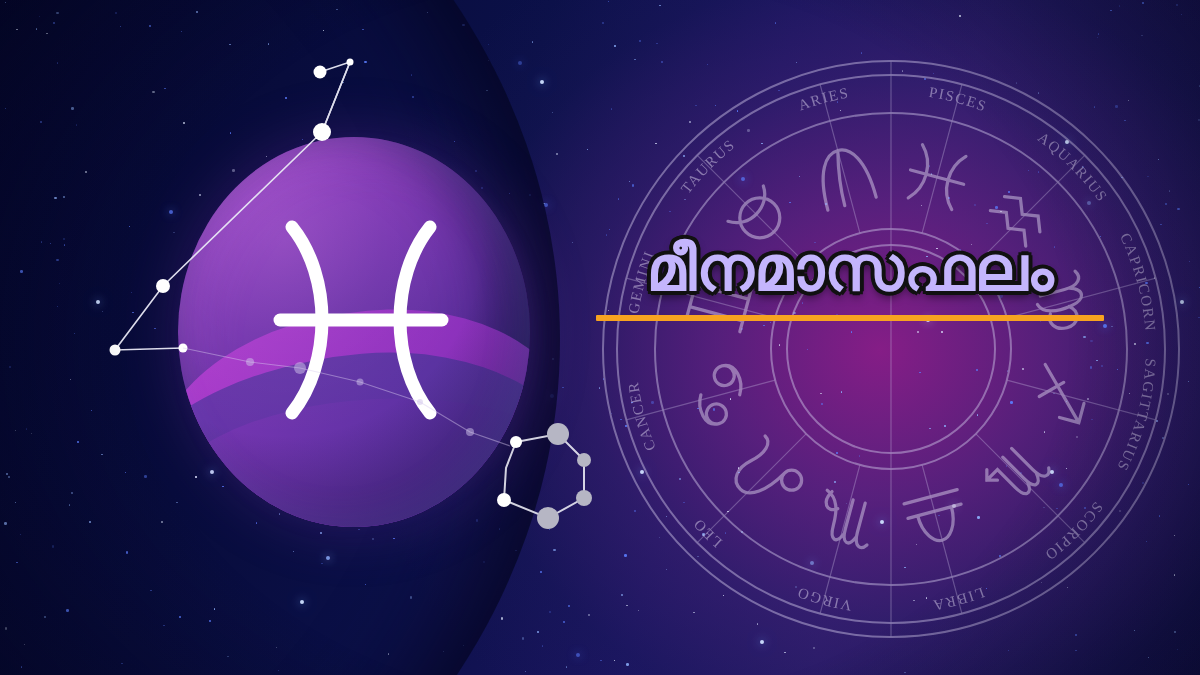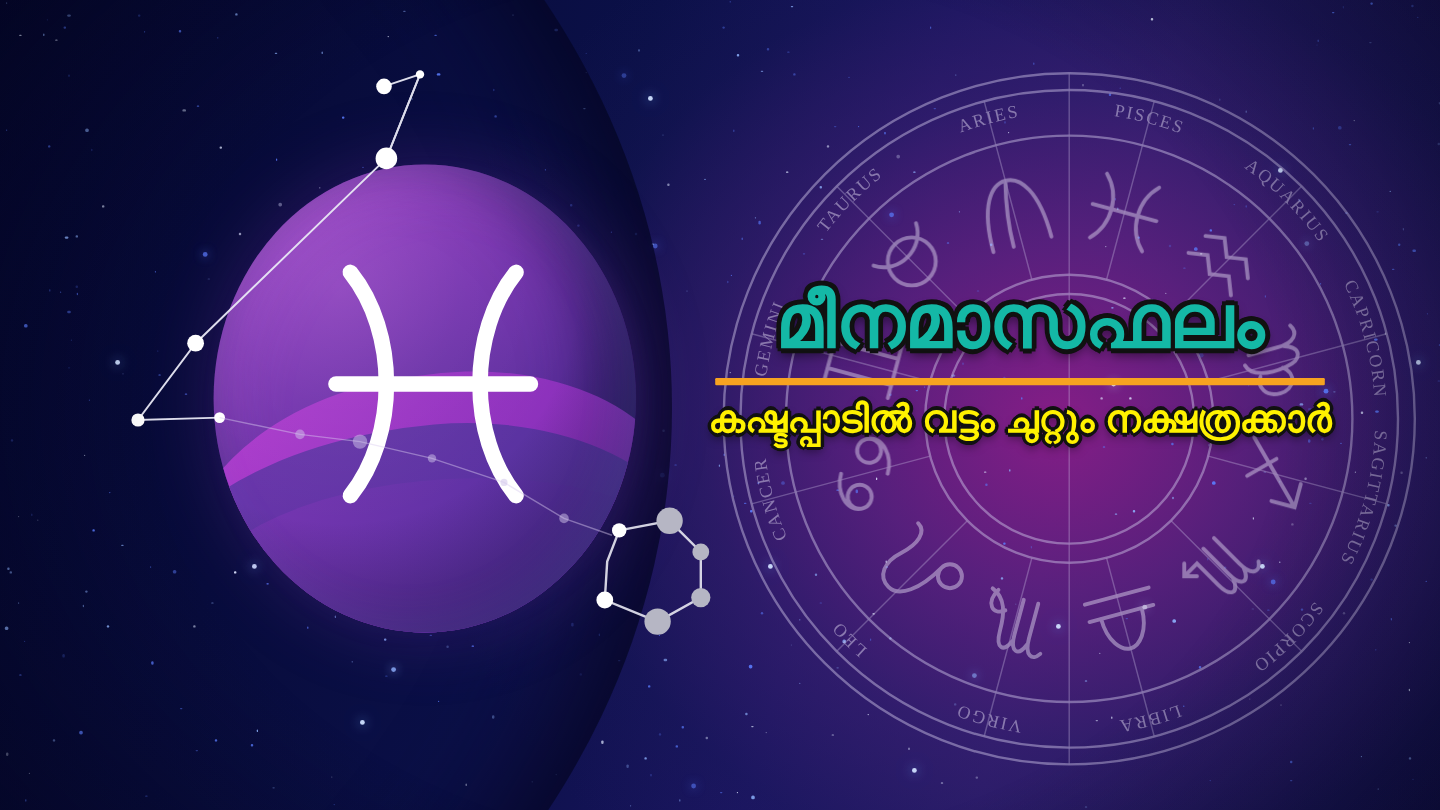--- a/index.html
+++ b/index.html
@@ -119,21 +119,21 @@
   .constellation svg{ width:100%; height:100%; }
 
   
   .text-block{
     position:absolute; left:520px; top:236px; width:660px;
     text-align:center;
   }
   .title{
     font-family:"Liberation Sans", sans-serif;
     font-size:62px; line-height:1.08; font-weight:bold;
-    color:#14b8a6;
+    color:#c4b5fd;
     letter-spacing:0px;
     text-shadow:
       -3px -3px 0 #111, 3px -3px 0 #111, -3px 3px 0 #111, 3px 3px 0 #111,
       -4px 0 0 #111, 4px 0 0 #111, 0 -4px 0 #111, 0 4px 0 #111,
       0 5px 10px rgba(0,0,0,.65);
     white-space:nowrap;
   }
   .divider{
     margin:12px auto 10px auto;
     width:508px; height:6px;
@@ -759,16 +759,15 @@
         <circle cx="504" cy="500" r="7" fill="#ffffff"></circle>
       </g>
     </svg>
   </div>
 
   <div class="bg-vignette"></div>
 
   <div class="text-block">
     <div class="title">മീനമാസഫലം</div>
     <div class="divider"></div>
-    <div class="subtitle">കഷ്ടപ്പാടിൽ വട്ടം ചുറ്റും നക്ഷത്രക്കാർ</div>
   </div>
 
 </div>
 
 </body></html>

